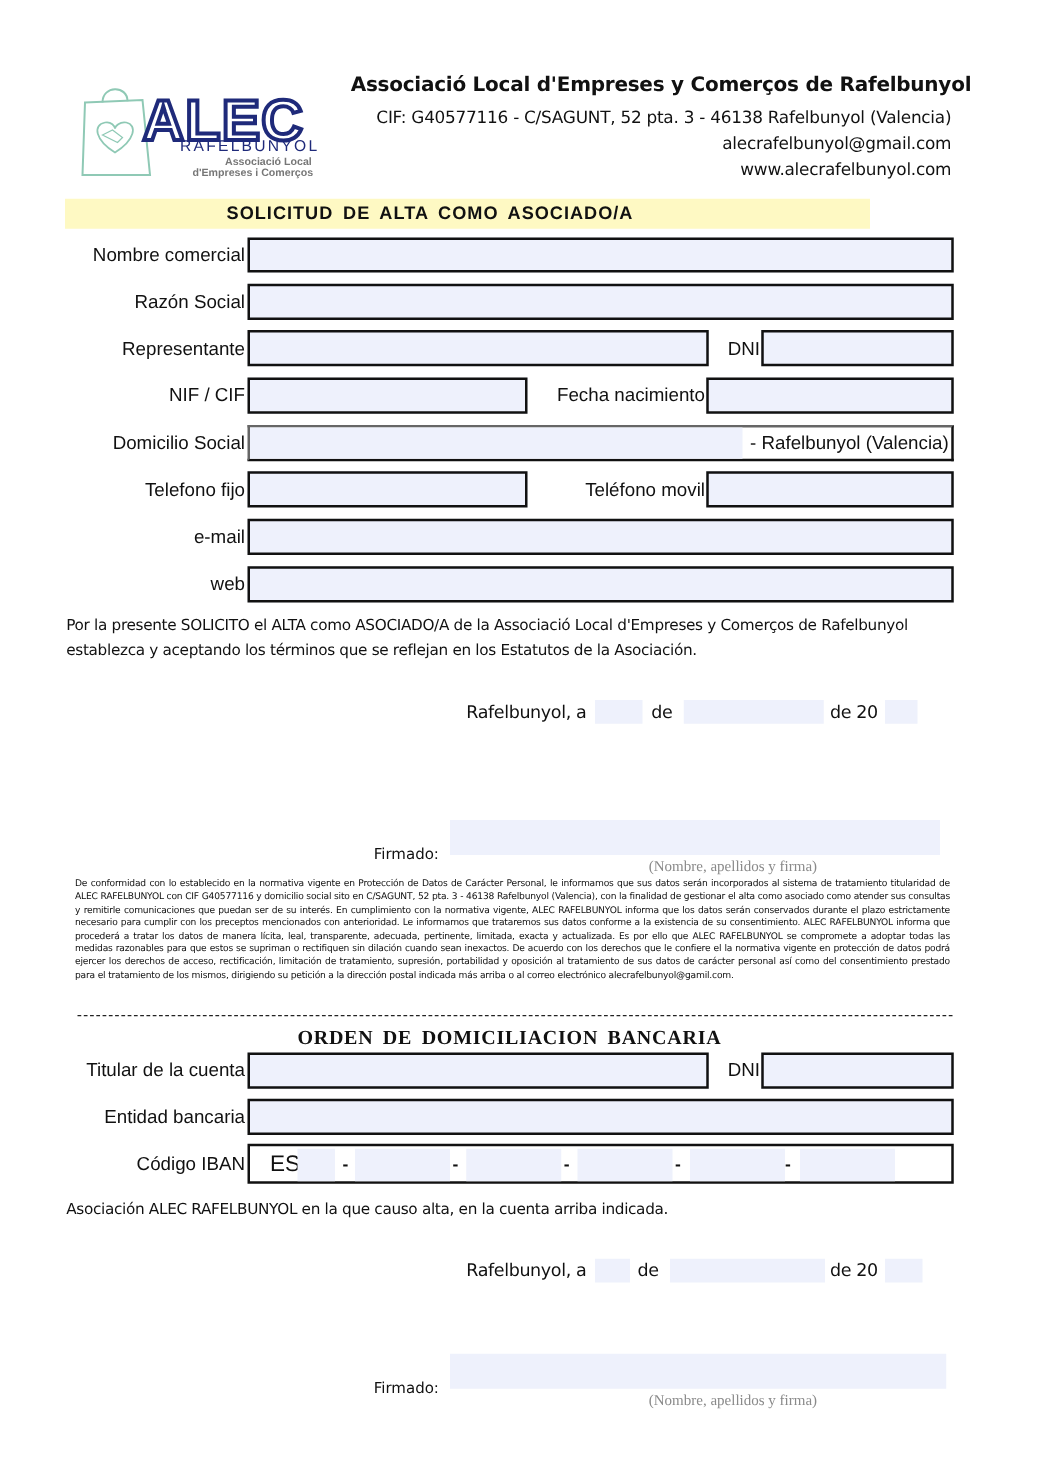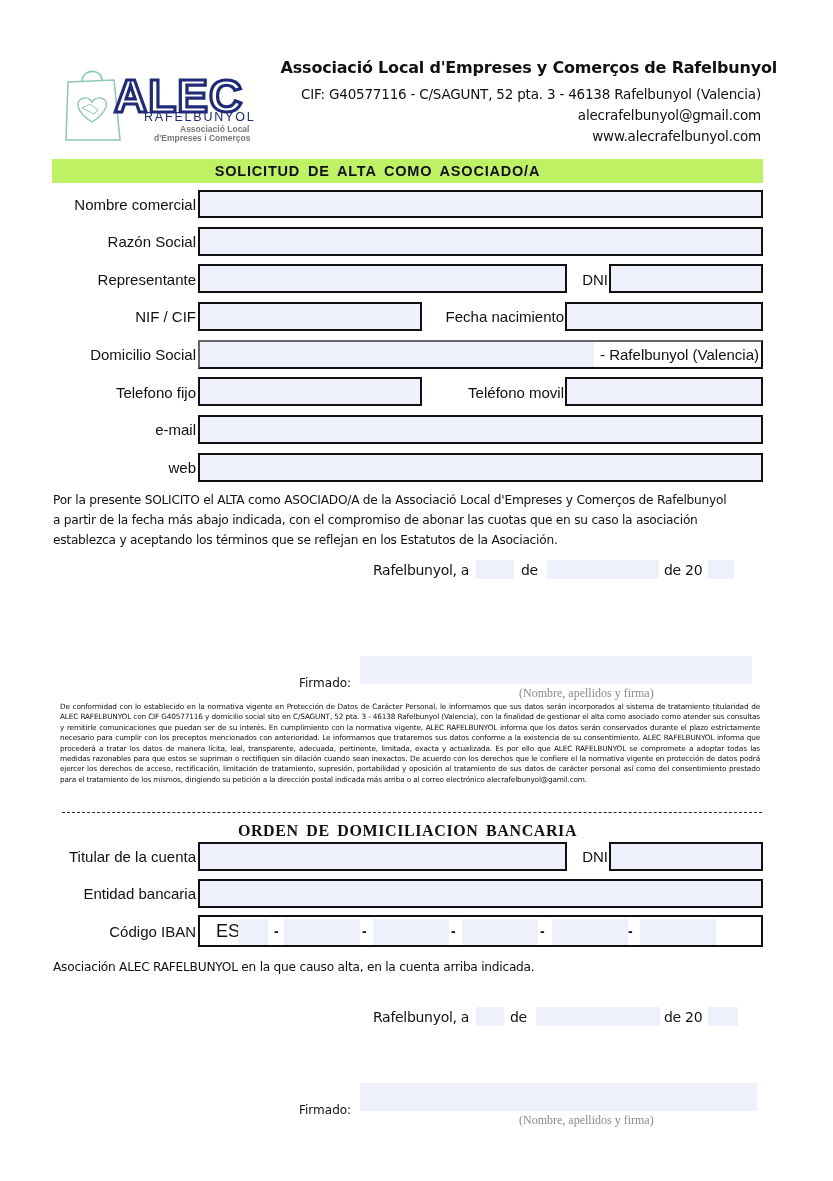--- a/index.html
+++ b/index.html
@@ -8,21 +8,21 @@
       font-family: "Liberation Sans", sans-serif; color: #111;
       overflow: hidden;
     }
     .abs { position: absolute; }
 
     
     .logo { left: 62px; top: 66px; width: 190px; height: 80px; }
     .org-name { right: 56px; top: 58px; font-size: 16px; font-weight: bold; font-family: "DejaVu Sans", sans-serif; letter-spacing: -0.2px; }
     .org-line { right: 72px; font-size: 13.5px; font-family: "DejaVu Sans", sans-serif; text-align: right; white-space: nowrap; letter-spacing: -0.2px;}
 
-    .band { left: 52px; top: 159px; width: 711px; height: 24px; background: #bef264; }
+    .band { left: 52px; top: 159px; width: 644px; height: 24px; background: #fef9c3; }
     .band-title { width: 100%; text-align: center; font-weight: bold; font-size: 14.5px; line-height: 24px; letter-spacing: 0.8px; padding-right: 60px; word-spacing: 3px;}
 
     .label { font-size: 15px; text-align: right; white-space: nowrap; }
     .field { background: #eef1fc; border: 2px solid #111; }
     .field-soft { background: #eef1fc; }
 
     .para { left: 53px; font-family: "DejaVu Sans", sans-serif; font-size: 12.2px; line-height: 20px; letter-spacing: -0.25px; }
     .date-row { font-family: "DejaVu Sans", sans-serif; font-size: 14px; letter-spacing: -0.3px; }
 
     .sig-label { font-family: "DejaVu Sans", sans-serif; font-size: 12px; margin-top: 12px; }
@@ -94,21 +94,20 @@
 <div class="abs field" style="left:565px; top:377px; width:198px; height:29px;"></div>
 
 <div class="abs label" style="right:637px; top:421px;">e-mail</div>
 <div class="abs field" style="left:198px; top:415px; width:565px; height:29px;"></div>
 
 <div class="abs label" style="right:637px; top:459px;">web</div>
 <div class="abs field" style="left:198px; top:453px; width:565px; height:29px;"></div>
 
 <div class="abs para" style="top:490px;">
   <div>Por la presente SOLICITO el ALTA como ASOCIADO/A de la Associació Local d'Empreses y Comerços de Rafelbunyol</div>
-  <div>a partir de la fecha más abajo indicada, con el compromiso de abonar las cuotas que en su caso la asociación</div>
   <div>establezca y aceptando los términos que se reflejan en los Estatutos de la Asociación.</div>
 </div>
 
 <div class="abs date-row" style="left:373px; top:562px;">Rafelbunyol, a</div>
 <div class="abs field-soft" style="left:476px; top:560px; width:38px; height:19px;"></div>
 <div class="abs date-row" style="left:521px; top:562px;">de</div>
 <div class="abs field-soft" style="left:547px; top:560px; width:112px; height:19px;"></div>
 <div class="abs date-row" style="left:664px; top:562px;">de  20</div>
 <div class="abs field-soft" style="left:708px; top:560px; width:26px; height:19px;"></div>
 

